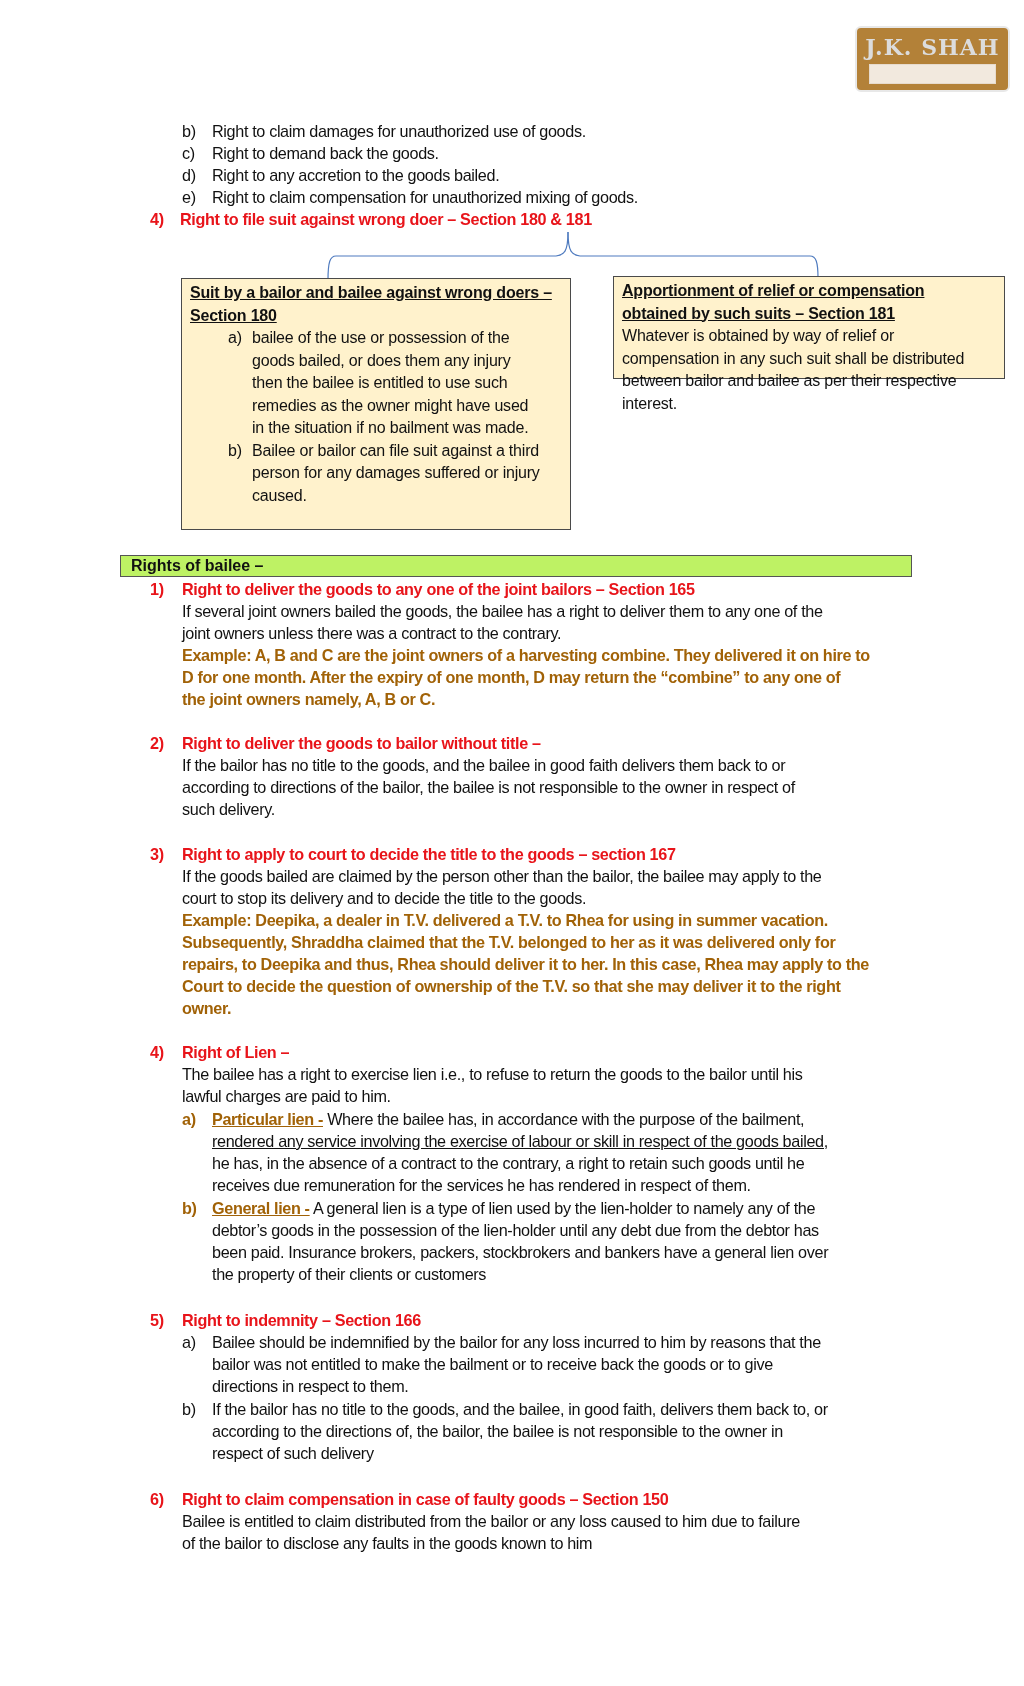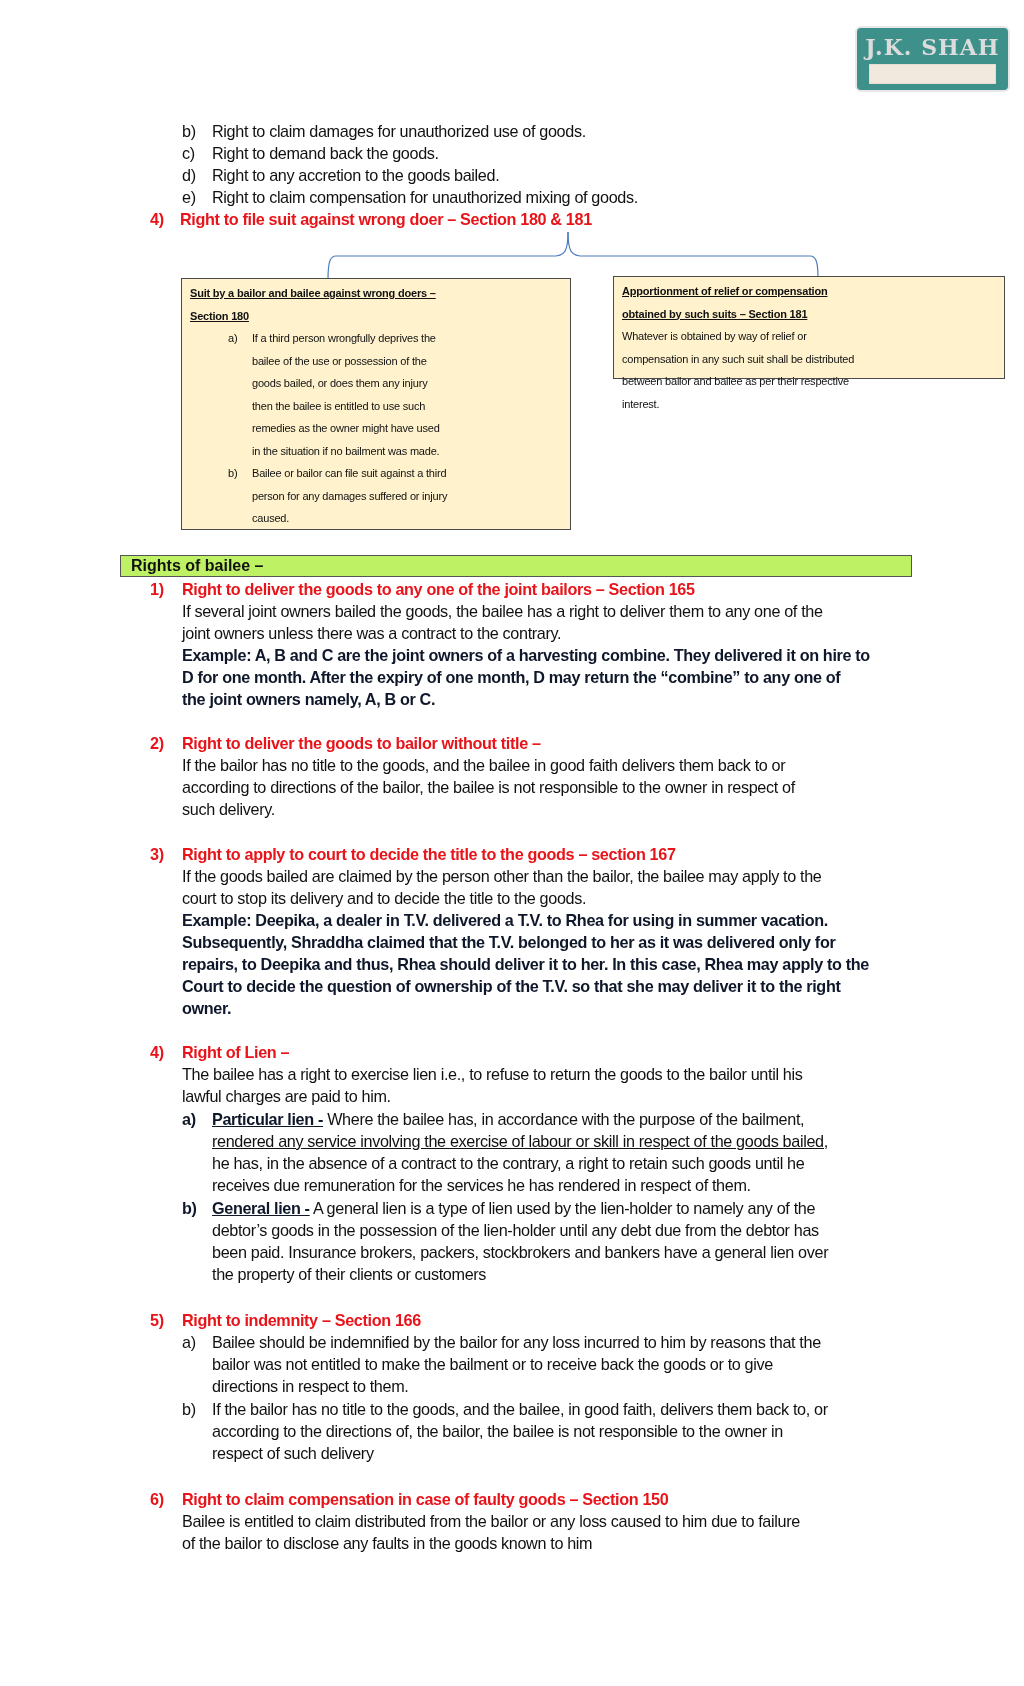--- a/index.html
+++ b/index.html
@@ -3,44 +3,44 @@
 <meta charset="utf-8">
 <style>
   html, body { margin: 0; padding: 0; background: #ffffff; }
   body {
     width: 1024px; height: 1686px; position: relative; overflow: hidden;
     font-family: "Liberation Sans", sans-serif; color: #111;
     font-size: 16px;
   }
   .line { position: absolute; white-space: nowrap; font-size: 16.2px; line-height: 22px; letter-spacing: -0.35px; }
   .red { color: #e8141a; font-weight: bold; }
-  .navy { color: #0f172a; font-weight: bold; }
+  .navy { color: #a16207; font-weight: bold; }
   .blk { color: #111; }
   .lbl { display: inline-block; width: 30px; }
   .lbl-w { display: inline-block; width: 32px; }
   .u { text-decoration: underline; }
 
   .logo {
     position: absolute; left: 855px; top: 26px; width: 155px; height: 66px;
-    border: 2px solid #e3e3e3; border-radius: 6px; background: #0f766e;
+    border: 2px solid #e3e3e3; border-radius: 6px; background: #a16207;
     box-sizing: border-box; opacity: 0.8;
   }
   .logo-top {
     position: absolute; left: 0; right: 0; top: 6px; text-align: center;
     font-family: "DejaVu Serif", serif; font-weight: bold; font-size: 22px;
     color: #d4d4d4; letter-spacing: 1px;
   }
   .logo-bottom {
     position: absolute; left: 12px; right: 12px; top: 36px; height: 18px;
     background: #efe4d6; border: 1px solid #e2d3c1;
   }
 
   .box {
     position: absolute; background: #fff2cc; border: 1.5px solid #4a4a4a;
-    box-sizing: border-box; font-size: 11px; line-height: 22.5px;
+    box-sizing: border-box; font-size: 16px; line-height: 22.5px;
     letter-spacing: -0.2px;
   }
   .box .hd { font-weight: bold; text-decoration: underline; }
   .box .row { position: relative; padding-left: 62px; }
   .box .row .l { position: absolute; left: 38px; top: 0; }
 
   .bar {
     position: absolute; left: 120px; top: 555px; width: 792px; height: 22px;
     background: #bef264; border: 1px solid #555; box-sizing: border-box;
     font-weight: bold; font-size: 16px; line-height: 20px; padding-left: 10px;
@@ -75,21 +75,20 @@
 <svg class="brace" width="1024" height="290">
   <path d="M 568 232 C 568 252, 572 255, 580 256 L 810 256 C 816 256, 818 262, 818 278" fill="none" stroke="#4f7bbf" stroke-width="1.2"></path>
   <path d="M 568 232 C 568 252, 564 255, 556 256 L 336 256 C 330 256, 328 262, 328 280" fill="none" stroke="#4f7bbf" stroke-width="1.2"></path>
 </svg>
 
 <div class="box" style="left:181px; top:278px; width:390px; height:252px; padding:3px 8px;">
   <div class="hd">Suit by a bailor and bailee against wrong doers –</div>
   <div class="hd">Section 180</div>
   <div class="row">
     <span class="l">a)</span>
-    <div>If a third person wrongfully deprives the</div>
     <div>bailee of the use or possession of the</div>
     <div>goods bailed, or does them any injury</div>
     <div>then the bailee is entitled to use such</div>
     <div>remedies as the owner might have used</div>
     <div>in the situation if no bailment was made.</div>
   </div>
   <div class="row">
     <span class="l">b)</span>
     <div>Bailee or bailor can file suit against a third</div>
     <div>person for any damages suffered or injury</div>

